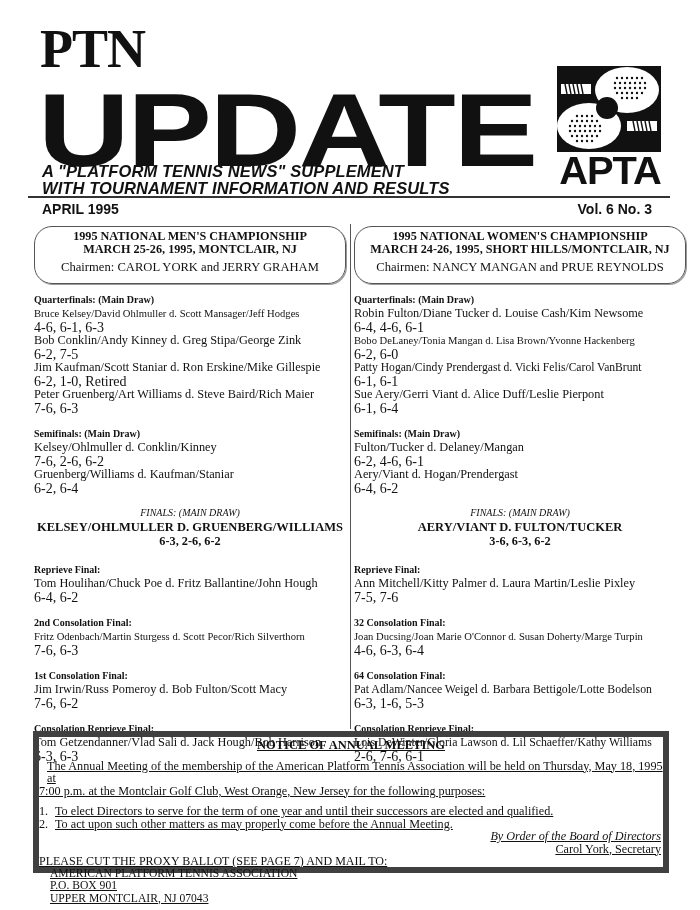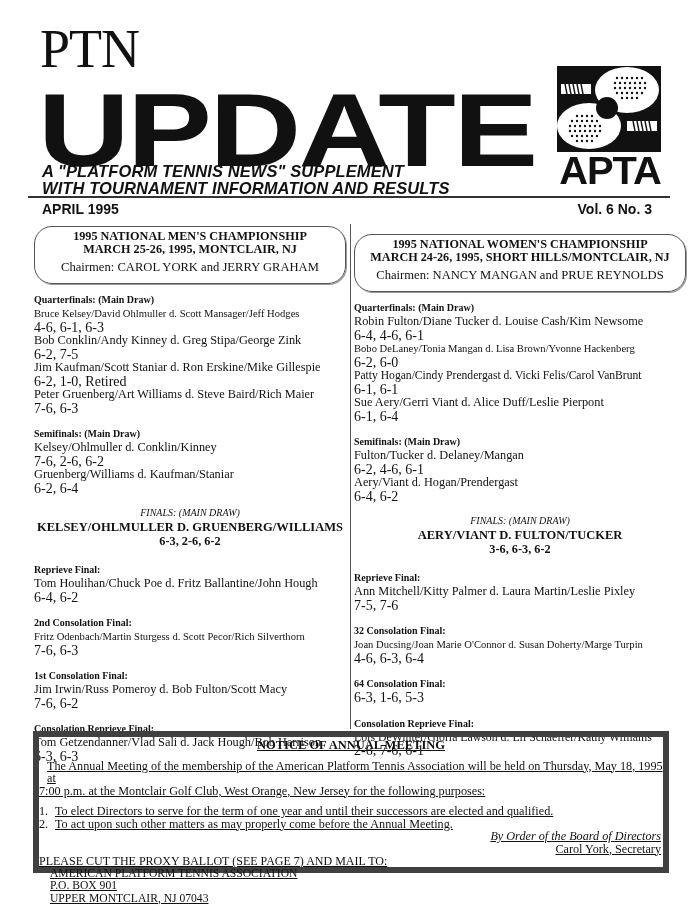--- a/index.html
+++ b/index.html
@@ -1,35 +1,35 @@
 <!DOCTYPE html>
 <html><head>
 <meta charset="utf-8">
 <style>
   html, body { margin: 0; padding: 0; background: #fff; }
   body { width: 700px; height: 910px; position: relative; overflow: hidden; color: #111; font-family: "Liberation Serif", serif; }
   .abs { position: absolute; }
 
   
-  .ptn { left: 40px; top: 22px; font-family: "Liberation Serif", serif; font-weight: normal; font-size: 54px; letter-spacing: -1px; line-height: 1; text-align: center; }
+  .ptn { left: 40px; top: 22px; font-family: "Liberation Serif", serif; font-weight: bold; font-size: 54px; letter-spacing: -1px; line-height: 1; text-align: center; }
   .update { left: 38px; top: 78px; font-family: "Liberation Sans", sans-serif; font-weight: 900; font-size: 104px; line-height: 1; letter-spacing: -2px; transform: scaleX(1.22) scaleY(1.0); transform-origin: left top; }
   .tagline { left: 42px; top: 163px; font-family: "Liberation Sans", sans-serif; font-style: italic; font-weight: bold; font-size: 16.5px; line-height: 17px; letter-spacing: 0.1px; }
   .rule { left: 28px; top: 196px; width: 642px; height: 2px; background: #333; }
   .issue-date { left: 42px; top: 201px; font-family: "Liberation Sans", sans-serif; font-weight: bold; font-size: 14px; }
   .vol { right: 48px; top: 201px; font-family: "Liberation Sans", sans-serif; font-weight: bold; font-size: 14px; }
 
   
   .logo { left: 557px; top: 66px; width: 104px; height: 126px; }
   .logo-text { left: 556px; top: 152px; width: 108px; text-align: center; font-family: "Liberation Sans", sans-serif; font-weight: 900; font-size: 38px; line-height: 1; letter-spacing: -1px; transform: scaleX(1.05); }
 
   
   .divider { left: 350px; top: 224px; width: 1px; height: 505px; background: #555; }
   .col { top: 226px; }
   .col-left { left: 34px; width: 312px; }
-  .col-right { left: 354px; width: 332px; margin-top: 8px; }
+  .col-right { left: 354px; width: 332px; }
   .champ-box { border: 1px solid #555; border-radius: 18px; text-align: center; padding: 3px 4px 8px; margin-bottom: 8px; box-shadow: 1px 1px 0 #999; }
   .champ-title { font-weight: bold; font-size: 12.2px; line-height: 13px; }
   .champ-chair { font-size: 12.6px; line-height: 16px; margin-top: 3px; }
   .section { margin-bottom: 11px; }
   .section-head { font-weight: bold; font-size: 10px; line-height: 15px; }
   .match { text-align: left; }
   .m-line { font-size: 12.3px; line-height: 13.5px; }
   .m-line.small { font-size: 10.6px; }
   .m-score { font-size: 14px; line-height: 13.5px; }
   .finals { text-align: center; margin: 2px 0 14px; }
@@ -297,20 +297,21 @@
     <div class="section-head">32 Consolation Final:</div>
     <div class="match">
       <div class="m-line small">Joan Ducsing/Joan Marie O'Connor d. Susan Doherty/Marge Turpin</div>
       <div class="m-score">4-6, 6-3, 6-4</div>
     </div>
   </div>
 
   <div class="section">
     <div class="section-head">64 Consolation Final:</div>
     <div class="match">
+      <div class="m-line" style="font-size:11.8px">Pat Adlam/Nancee Weigel d. Barbara Bettigole/Lotte Bodelson</div>
       <div class="m-score">6-3, 1-6, 5-3</div>
     </div>
   </div>
 
   <div class="section">
     <div class="section-head">Consolation Reprieve Final:</div>
     <div class="match">
       <div class="m-line" style="font-size:11.8px">Lois DeWinter/Gloria Lawson d. Lil Schaeffer/Kathy Williams</div>
       <div class="m-score">2-6, 7-6, 6-1</div>
     </div>

